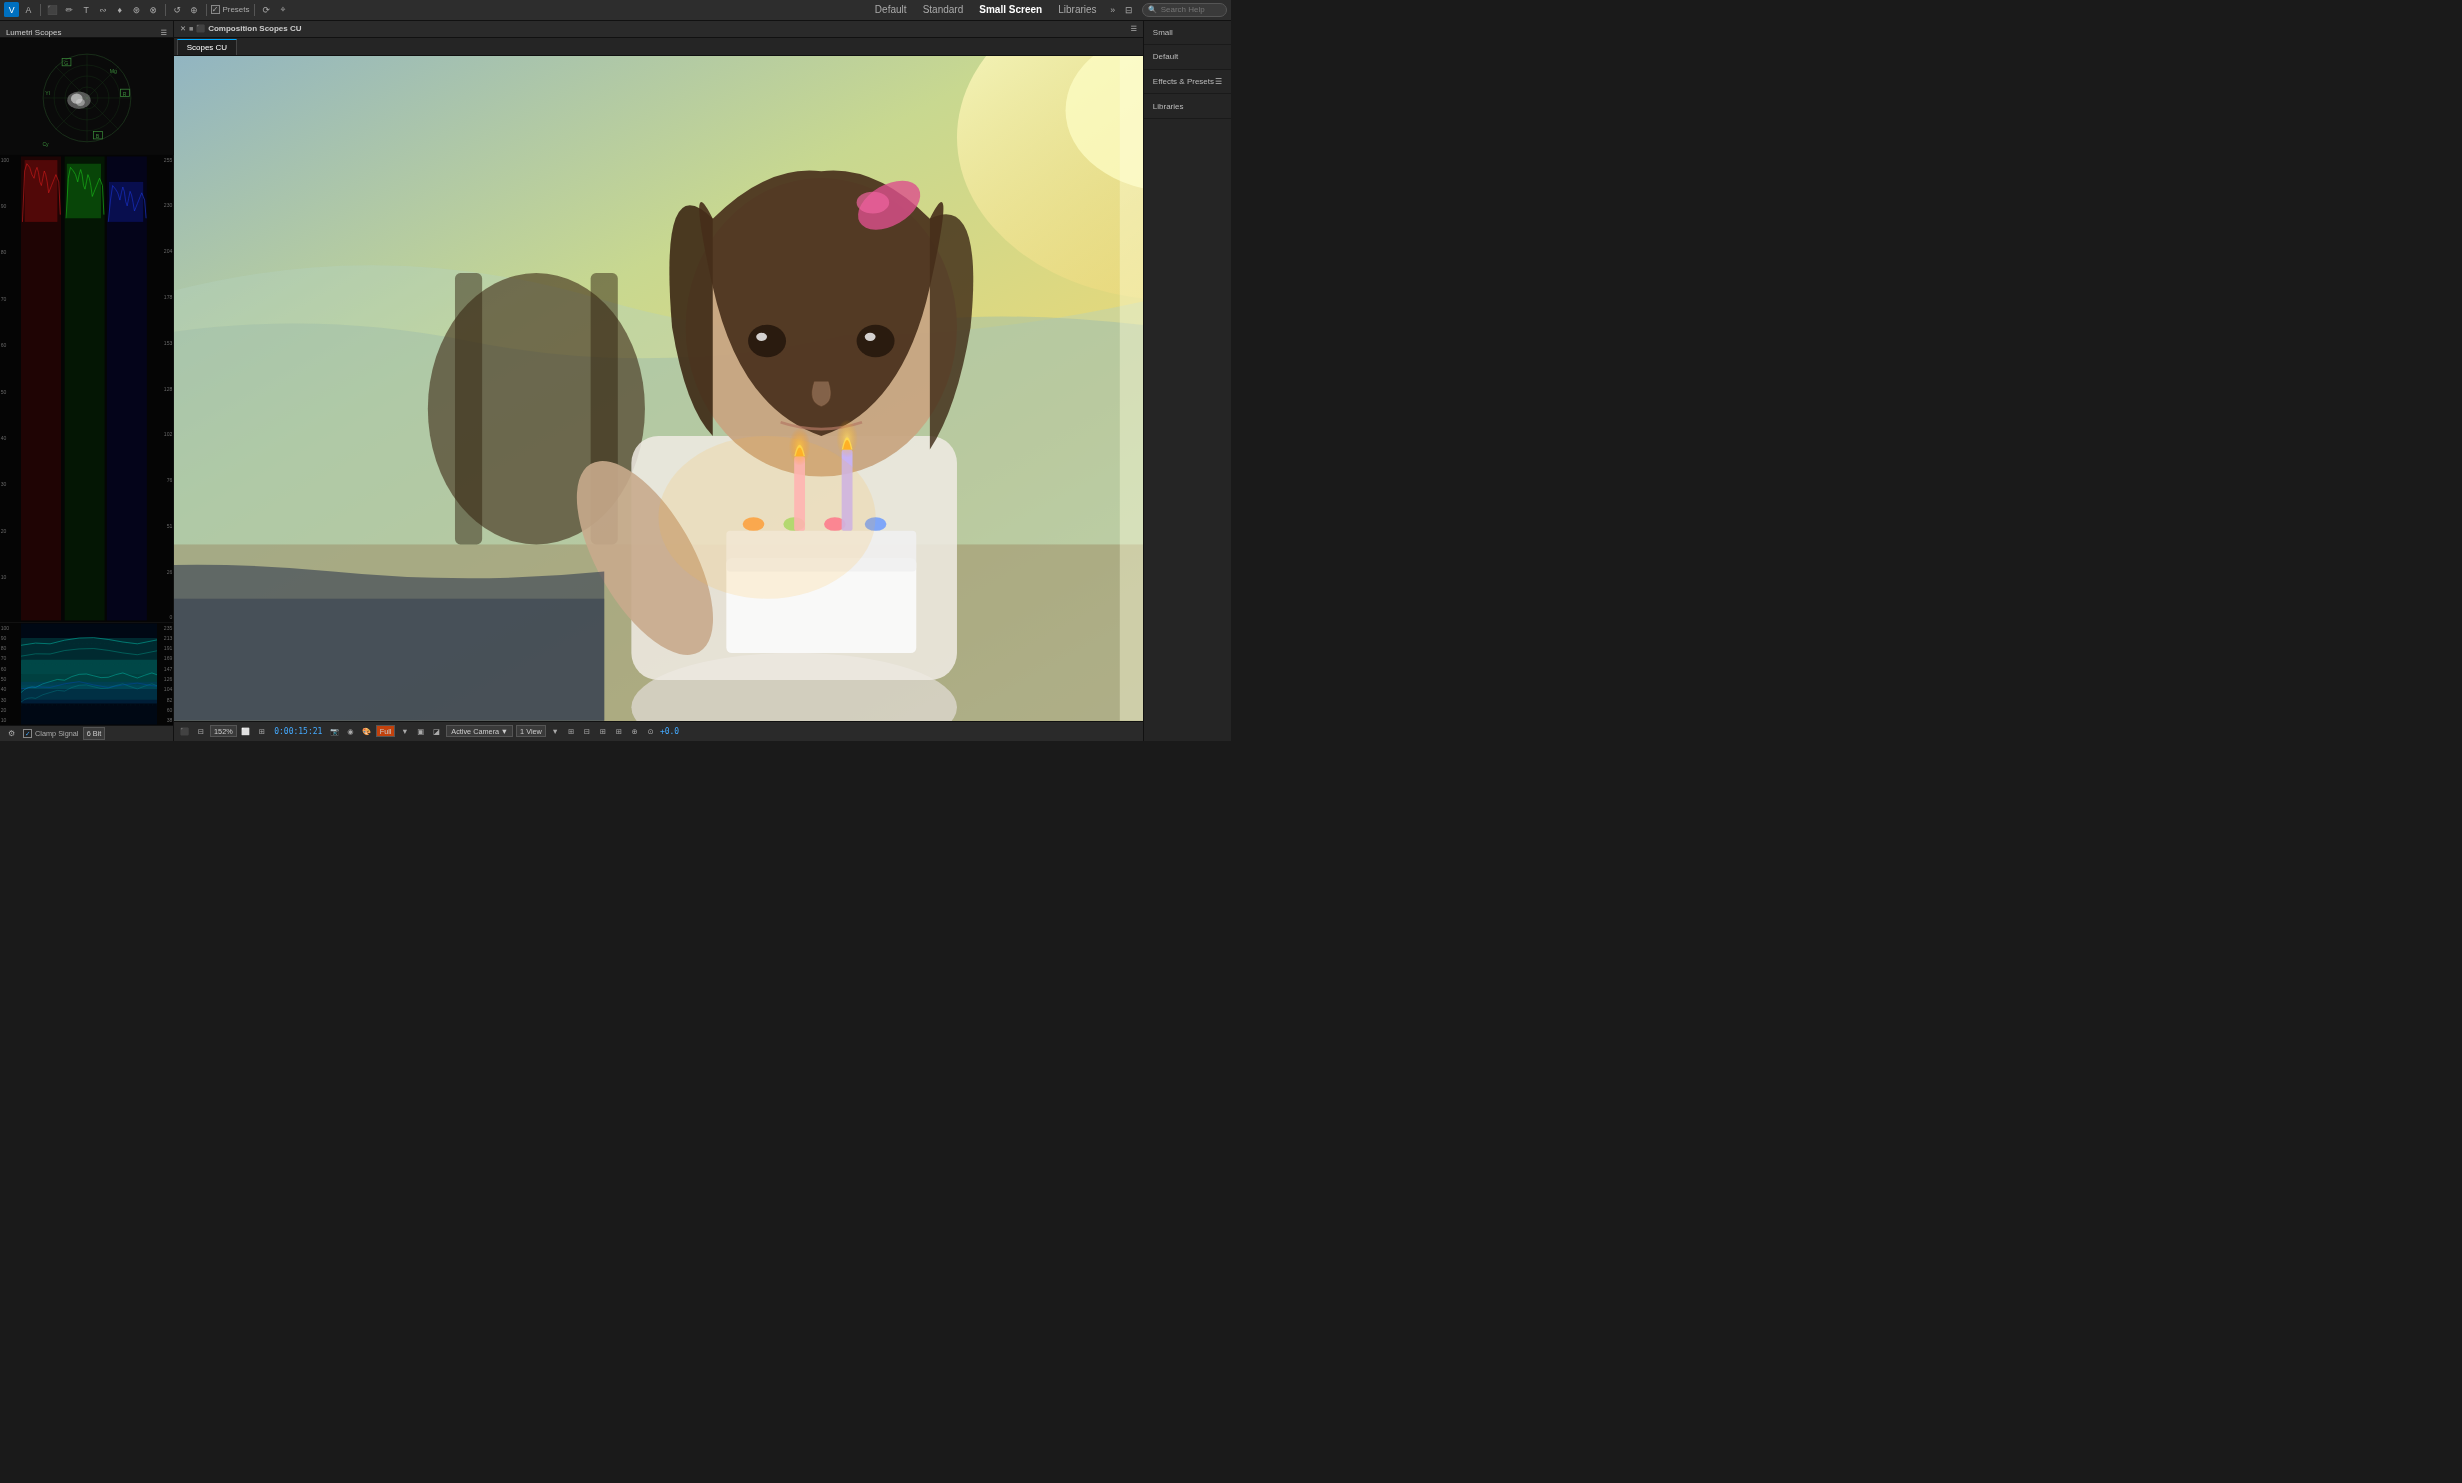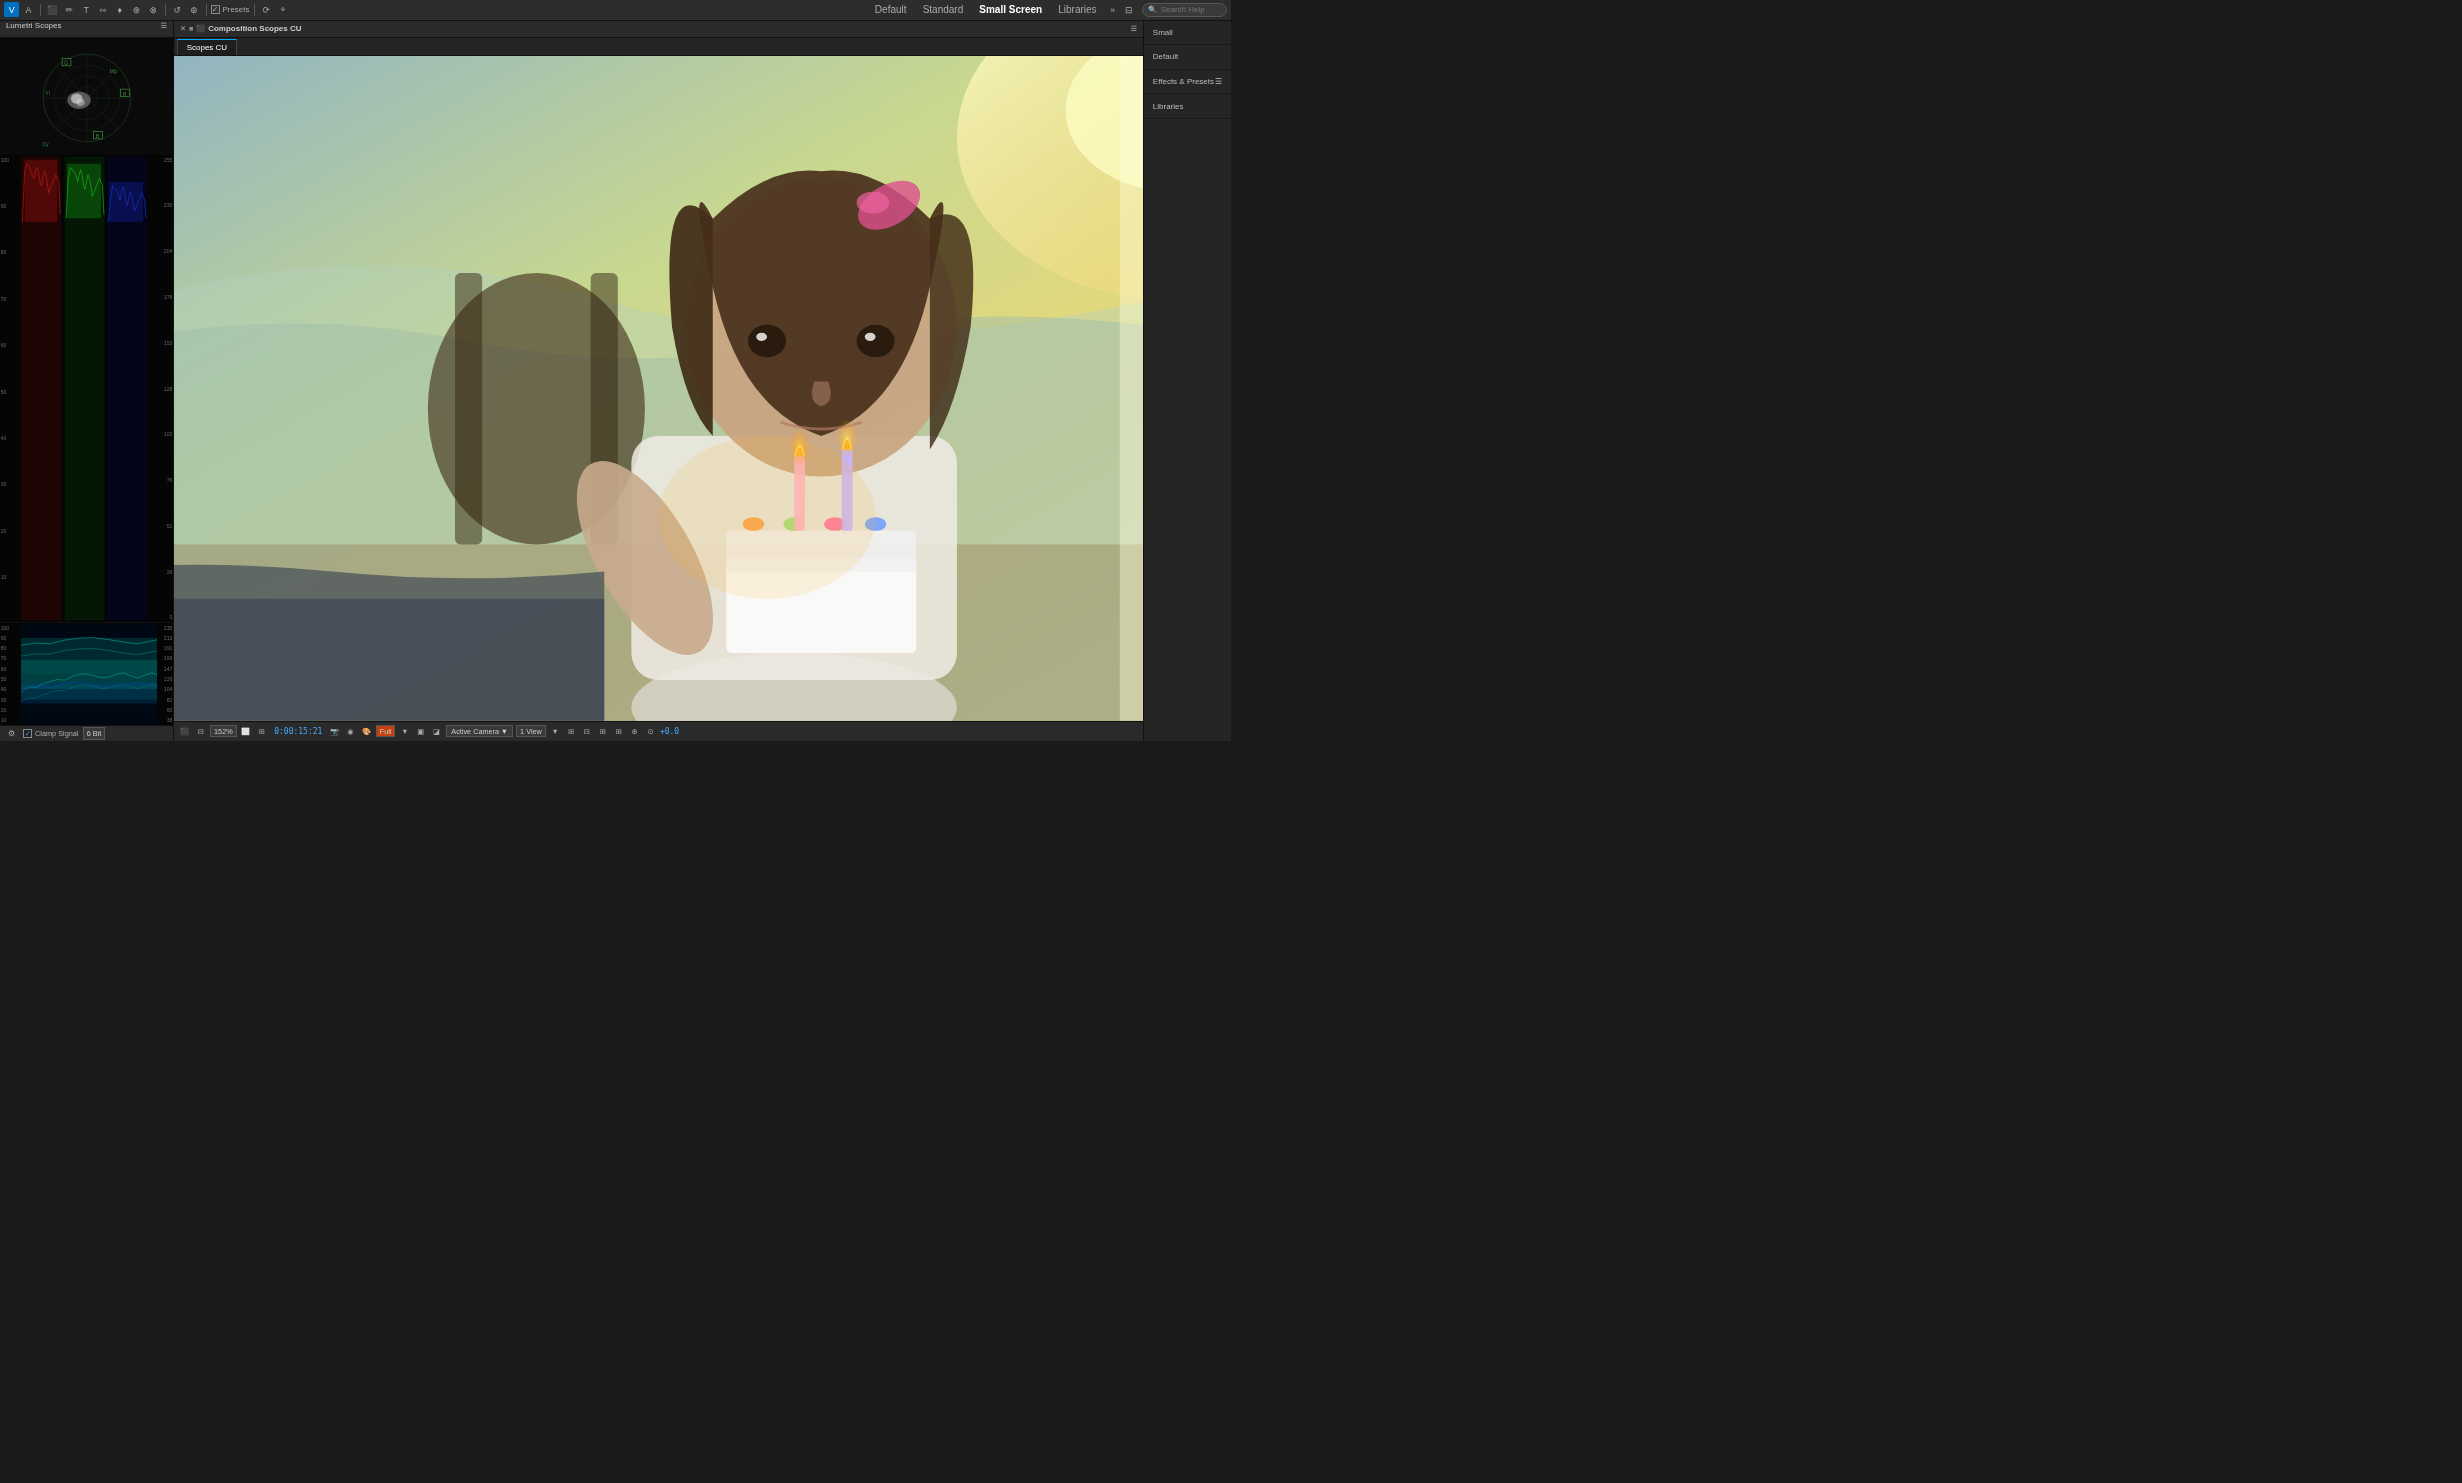--- a/index.html
+++ b/index.html
@@ -109,21 +109,21 @@
       width: 174px;
       background: #1e1e1e;
       display: flex;
       flex-direction: column;
       border-right: 0.7px solid #111;
     }
     .panel-header {
       height: 17.6px;
       background: #2a2a2a;
       display: flex;
-      align-items: flex-start;
+      align-items: flex-end;
       padding: 0 5.9px;
       gap: 4.4px;
       border-bottom: 0.7px solid #111;
       flex-shrink: 0;
     }
     .panel-menu-icon {
       color: #aaa;
       font-size: 7.3px;
       margin-left: auto;
       cursor: pointer;

